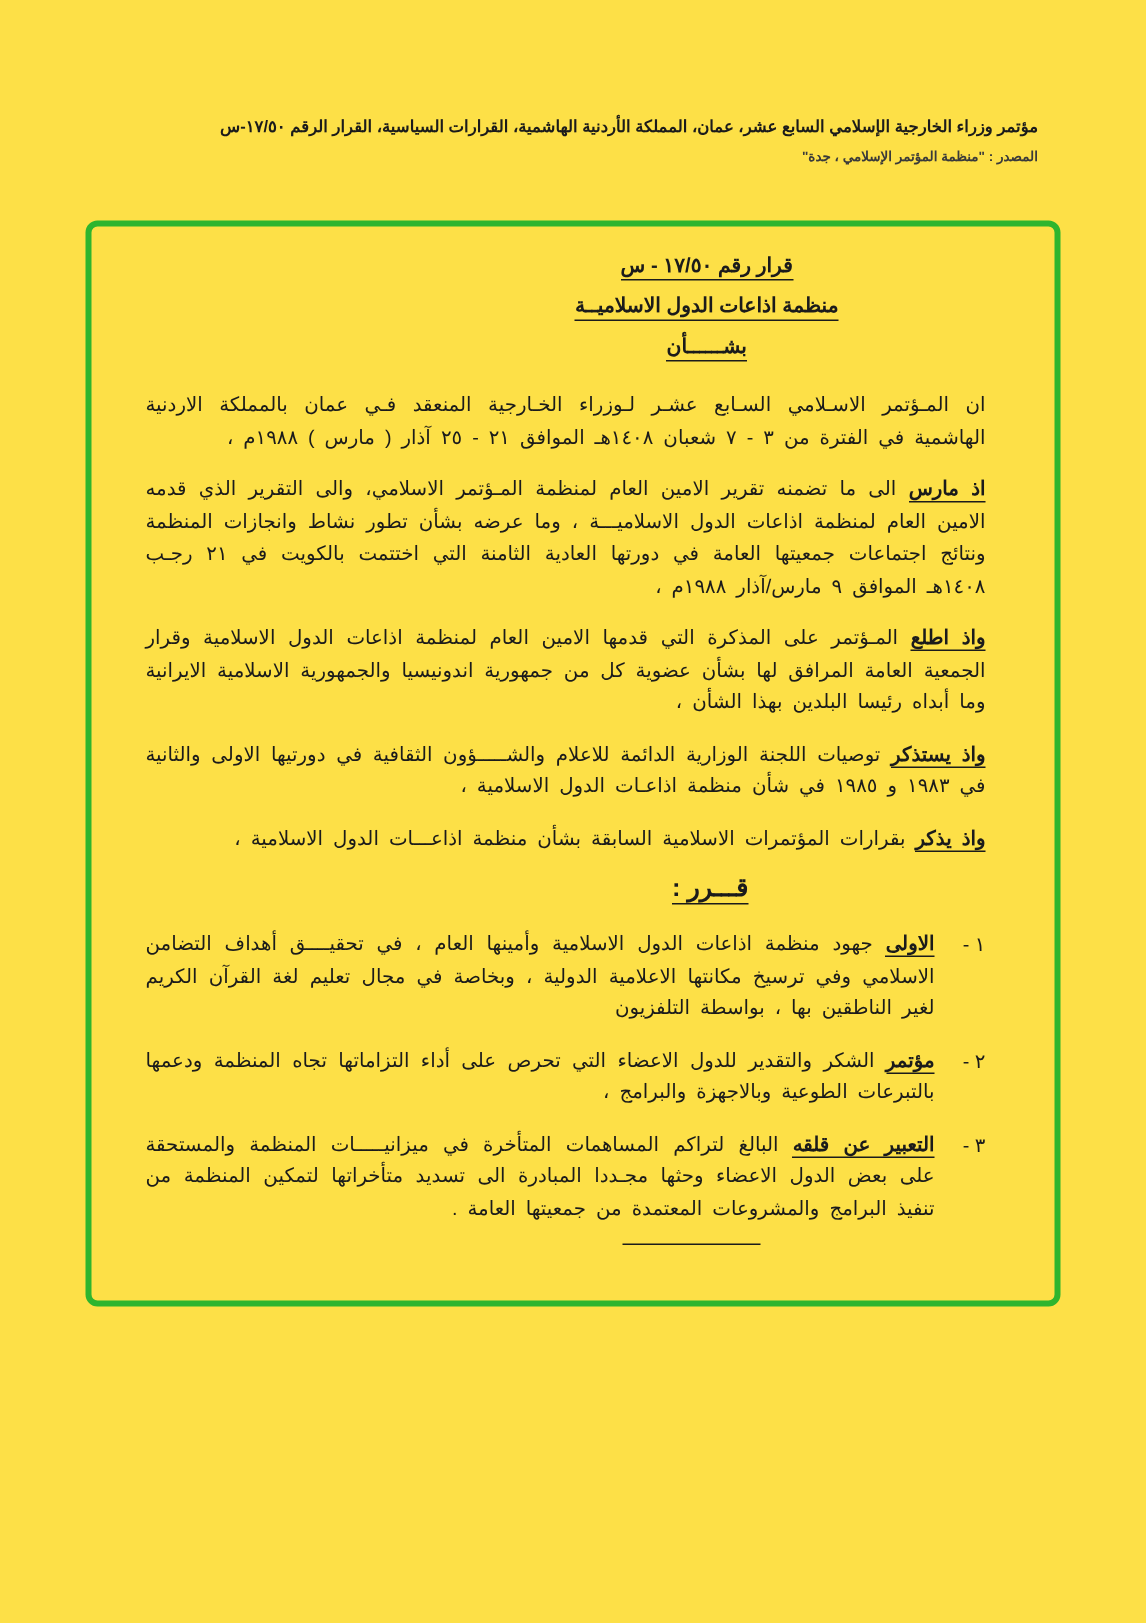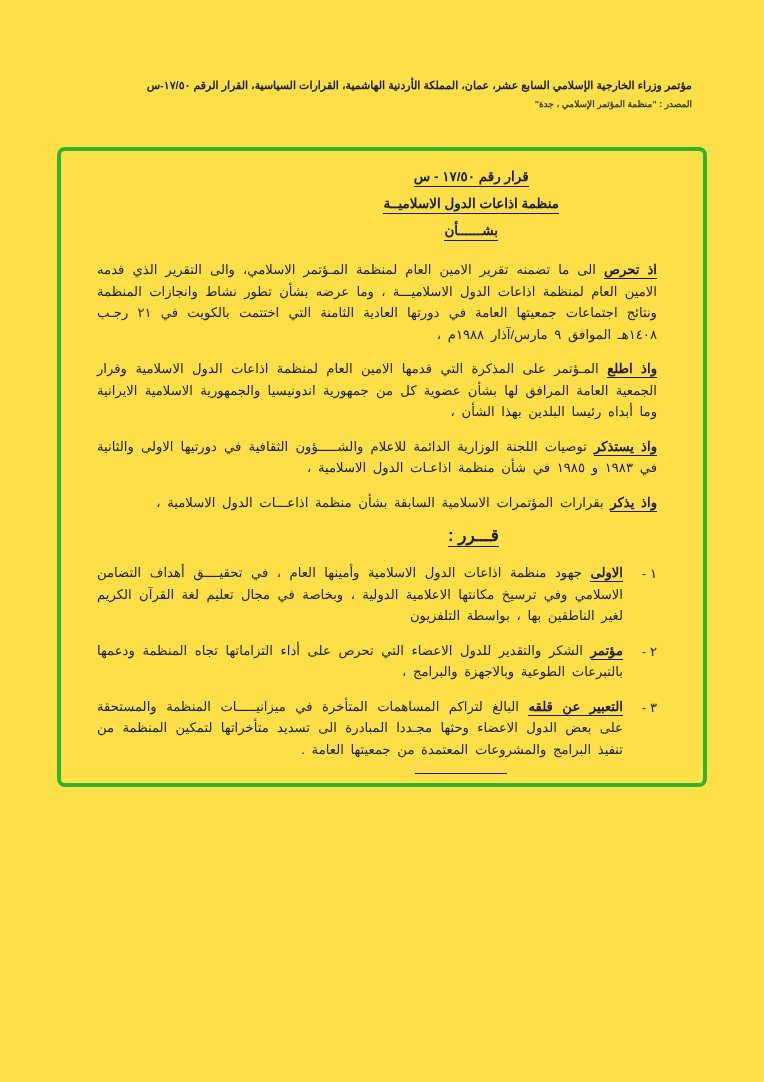--- a/index.html
+++ b/index.html
@@ -2,21 +2,21 @@
 <html lang="ar" dir="rtl"><head>
 <meta charset="utf-8">
 <style>
   html,body{margin:0;padding:0;background:#ffffff;}
   .page{position:relative;width:764px;height:1082px;background:#fde047;overflow:hidden;
         font-family:Liberation Sans, sans-serif;color:#1b1b1b;direction:rtl;}
   .hdr1{position:absolute;top:78px;right:72px;left:66px;font-size:11px;font-weight:bold;
         text-align:right;line-height:15px;letter-spacing:.2px;}
   .hdr2{position:absolute;top:99px;right:72px;left:66px;font-size:9px;font-weight:bold;
         text-align:right;color:#3a3a3a;}
-  .box{position:absolute;box-sizing:border-box;left:57px;top:147px;width:650px;height:640px;
+  .box{position:absolute;box-sizing:border-box;left:57px;top:147px;width:650px;height:724px;
        border:4px solid #2eb52e;border-radius:8px;padding:16px 46px 16px 36px;overflow:hidden;}
   .titles{width:max-content;margin:0 98px 18px 0;text-align:center;
           font-size:13.5px;font-weight:bold;line-height:20px;}
   .titles .tl{display:block;margin-bottom:7px;}
   .tl .tltxt{border-bottom:1.5px solid #1b1b1b;padding-bottom:2px;}
   .para{font-size:13.2px;line-height:21.5px;margin:0 0 13px 0;text-align:justify;word-spacing:3px;}
   .u{border-bottom:1.5px solid #1b1b1b;padding-bottom:1px;font-weight:bold;}
   .decides{width:max-content;margin:2px 158px 16px 0;font-size:17px;line-height:20px;}
   .res{display:flex;margin:0 0 13px 0;}
   .res .num{flex:0 0 34px;font-size:13.2px;line-height:21.5px;white-space:nowrap;padding-top:1px;}
@@ -33,21 +33,22 @@
 
   <div class="box" style="border-color: rgb(46, 181, 46);">
 
     <div class="titles">
       <span class="tl"><span class="tltxt">قرار رقم ١٧/٥٠ - س</span></span>
       <span class="tl"><span class="tltxt">منظمة اذاعات الدول الاسلاميــة</span></span>
       <span class="tl"><span class="tltxt">بشــــــأن</span></span>
     </div>
 
     <div>
-        <p class="para"><span class="u">اذ تحرص</span> الى ما تضمنه تقرير الامين العام لمنظمة المـؤتمر الاسلامي، والى التقرير الذي قدمه الامين العام لمنظمة اذاعات الدول الاسلاميـــة ، وما عرضه بشأن تطور نشاط وانجازات المنظمة ونتائج اجتماعات جمعيتها العامة في دورتها العادية الثامنة التي اختتمت بالكويت في ٢١ رجـب ١٤٠٨هـ الموافق ٩ مارس/آذار ١٩٨٨م ،</p>
+        <p class="para">ان المـؤتمر الاسـلامي السـابع عشـر لـوزراء الخـارجية المنعقد فـي عمان بالمملكة الاردنية الهاشمية في الفترة من ٣ - ٧ شعبان ١٤٠٨هـ الموافق ٢١ - ٢٥ آذار ( مارس ) ١٩٨٨م ،</p>
+        <p class="para"><span class="u">اذ مارس</span> الى ما تضمنه تقرير الامين العام لمنظمة المـؤتمر الاسلامي، والى التقرير الذي قدمه الامين العام لمنظمة اذاعات الدول الاسلاميـــة ، وما عرضه بشأن تطور نشاط وانجازات المنظمة ونتائج اجتماعات جمعيتها العامة في دورتها العادية الثامنة التي اختتمت بالكويت في ٢١ رجـب ١٤٠٨هـ الموافق ٩ مارس/آذار ١٩٨٨م ،</p>
         <p class="para"><span class="u">واذ اطلع</span> المـؤتمر على المذكرة التي قدمها الامين العام لمنظمة اذاعات الدول الاسلامية وقرار الجمعية العامة المرافق لها بشأن عضوية كل من جمهورية اندونيسيا والجمهورية الاسلامية الايرانية وما أبداه رئيسا البلدين بهذا الشأن ،</p>
         <p class="para"><span class="u">واذ يستذكر</span> توصيات اللجنة الوزارية الدائمة للاعلام والشـــــؤون الثقافية في دورتيها الاولى والثانية في ١٩٨٣ و ١٩٨٥ في شأن منظمة اذاعـات الدول الاسلامية ،</p>
         <p class="para"><span class="u">واذ يذكر</span> بقرارات المؤتمرات الاسلامية السابقة بشأن منظمة اذاعـــات الدول الاسلامية ،</p>
       </div>
 
     <div class="decides"><span class="u">قـــرر :</span></div>
 
     <div>
         <div class="res">
           <div class="num">١ -</div>

